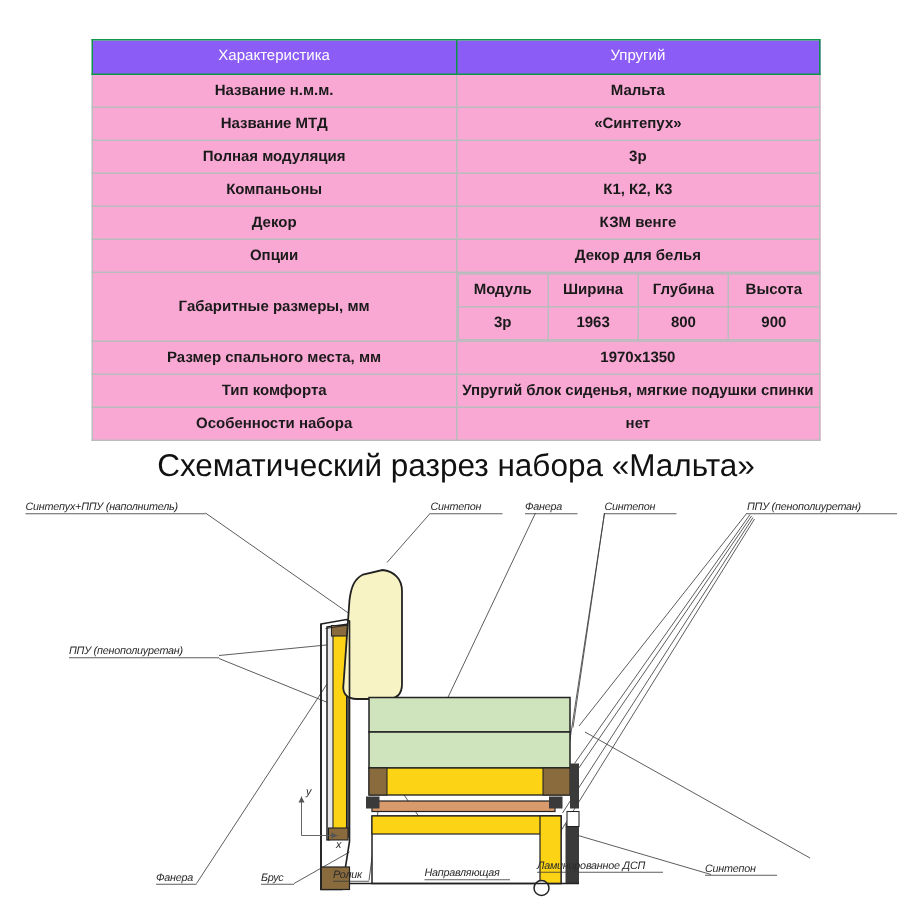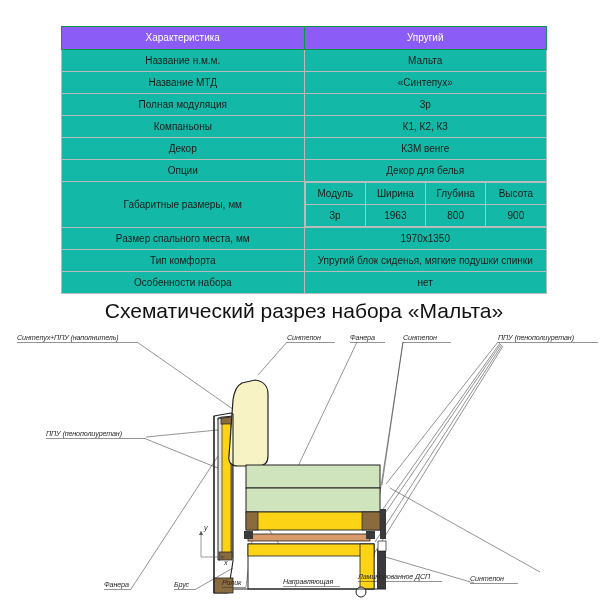--- a/index.html
+++ b/index.html
@@ -24,27 +24,27 @@
     width: 486px;
   }
   table.spec {
     width: 100%;
     border-collapse: collapse;
     table-layout: fixed;
   }
   table.spec td, table.spec th {
     border: 1px solid #b9bcbd;
     font-size: 10px;
-    font-weight: normal;
+    font-weight: bold;
     text-align: center;
     padding: 0;
     height: 21px;
     line-height: 1.15;
     color: #1a1a1a;
-    background: #14b8a6;
+    background: #f9a8d4;
   }
   table.spec th.hdr {
     background: #8b5cf6;
     color: #ffffff;
     font-size: 10px;
     font-weight: normal;
     height: 22px;
     border-color: #0d9647;
   }
   td.lbl { width: 172px; }

